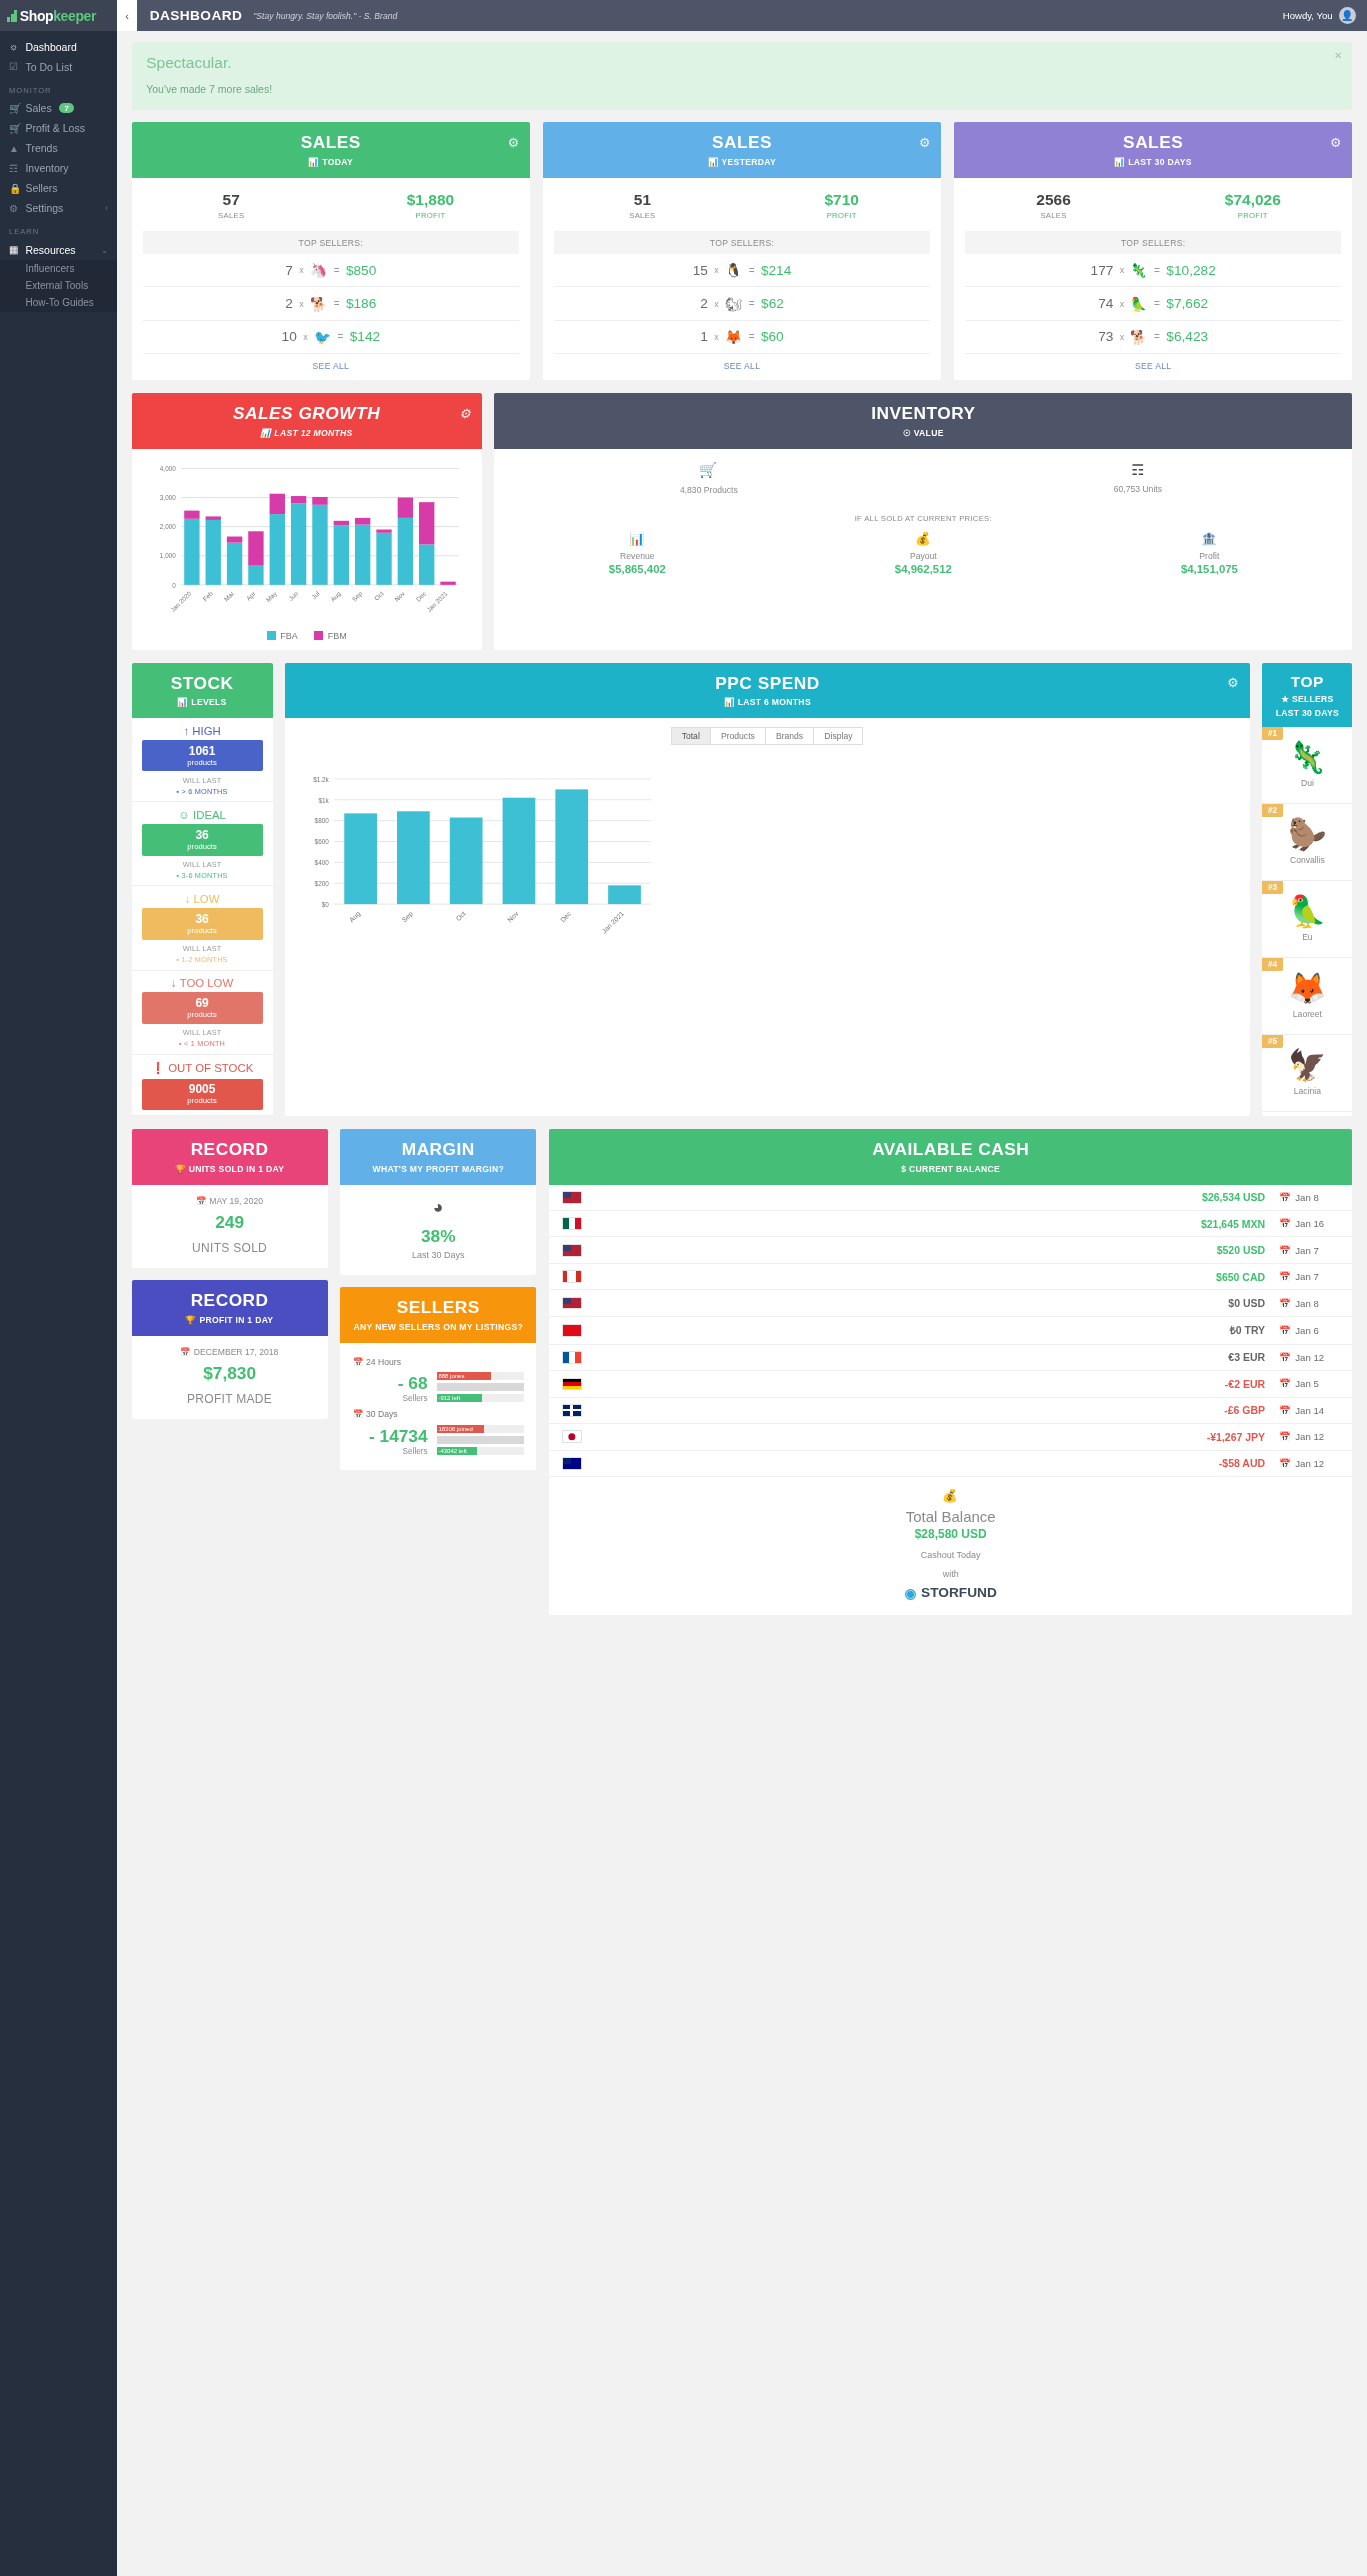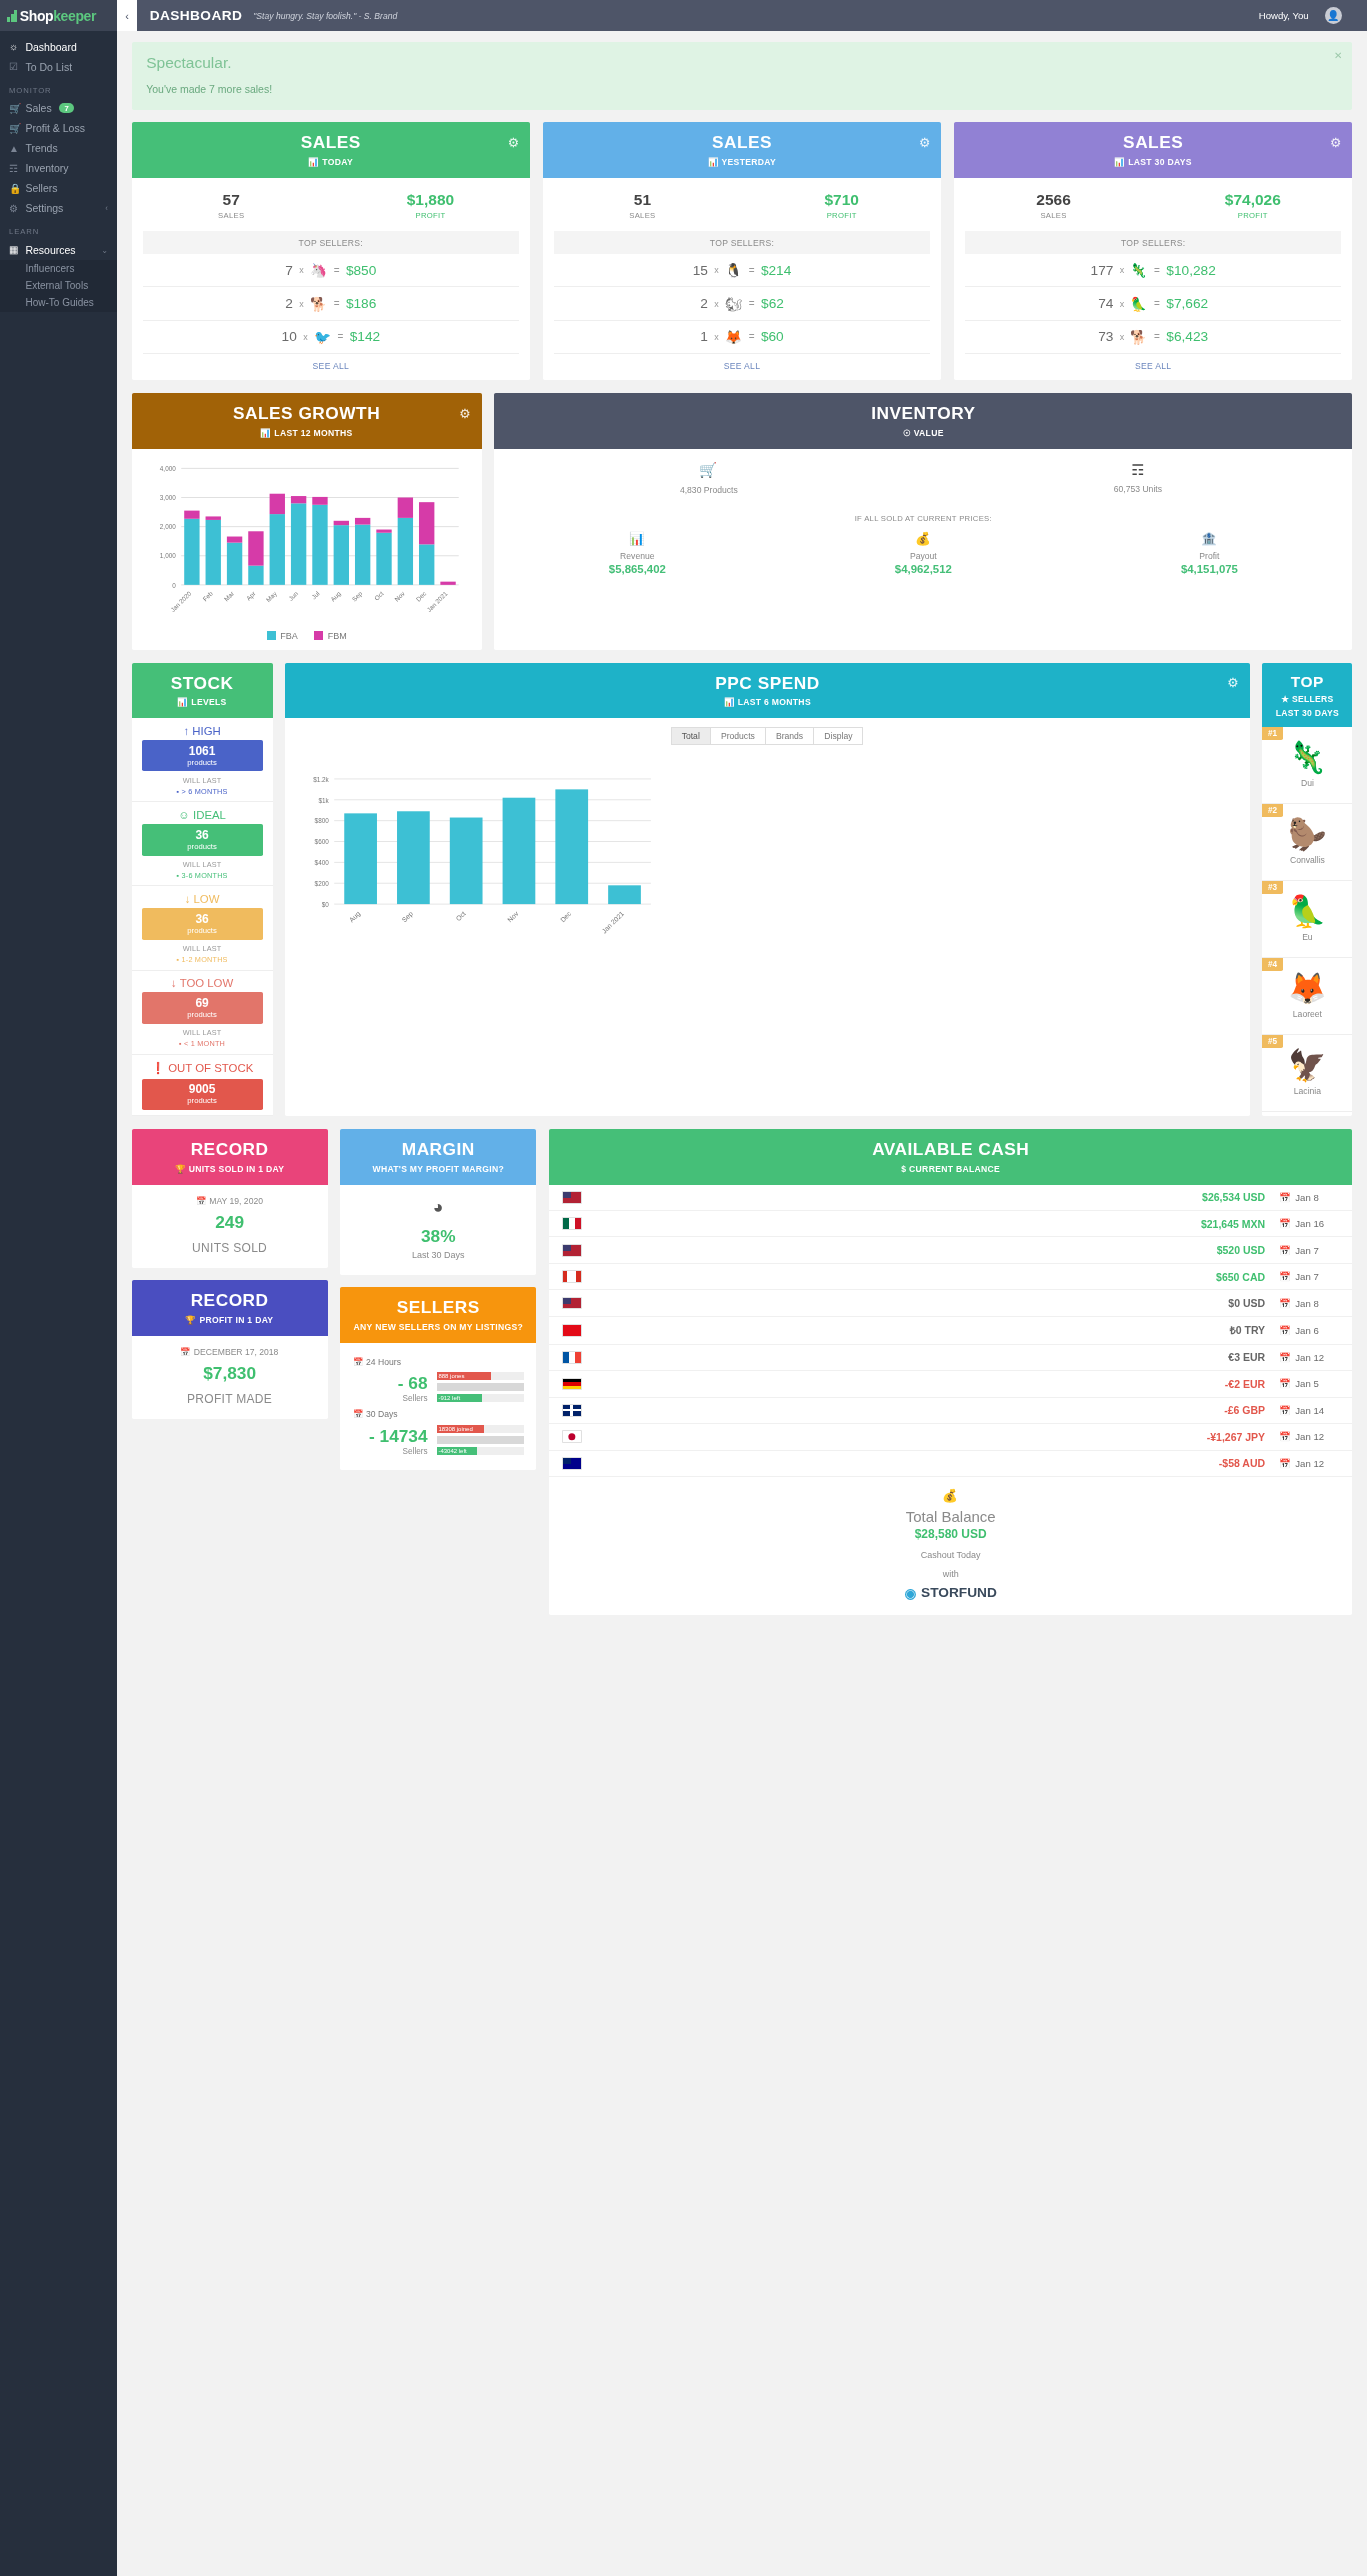--- a/index.html
+++ b/index.html
@@ -34,21 +34,21 @@
   .subnav { background:#212936; }
   .subnav .nav-item { padding-left:25.5px; font-size:10px; height:17.3px; color:#8a93a2;}
   .nav-gap { height:5.5px; }
 
   
   .main { flex:1; min-width:0; }
   .topbar { height:31px; background:#4e5568; display:flex; align-items:center; color:#fff; }
   .collapse-btn { width:20px; height:31px; background:#fff; color:#4e5568; display:flex; align-items:center; justify-content:center; font-size:11px;}
   .page-title { font-size:13.7px; font-weight:bold; letter-spacing:0.4px; margin-left:12.7px; }
   .quote { font-size:8.6px; font-style:italic; margin-left:11px; color:#cfd3dc; }
-  .howdy { margin-left:auto; margin-right:25px; font-size:9.6px; display:flex; align-items:center; gap:16px;text-align:center;}
+  .howdy { margin-left:auto; margin-right:11px; font-size:9.6px; display:flex; align-items:center; gap:6px;text-align:center;}
   .avatar { width:17.3px;height:17.3px;border-radius:50%;background:#c9ccd4; display:flex;align-items:center;justify-content:center;color:#6b7280;font-size:10px;}
 
   .content { padding:11px 14.6px 0 14.6px; }
 
   
   .alert { background:#dff3e4; border-radius:1.8px; padding:12px 14.6px 14.6px; position:relative; margin-bottom:12.7px;}
   .alert h3 { color:#7fc396; font-weight:normal; font-size:15.5px; margin-bottom:11px; }
   .alert p { color:#6aa97f; font-size:10.5px; }
   .alert .x { position:absolute; right:10px; top:8.2px; color:#9dc9ab; font-size:10px; }
 
@@ -361,21 +361,21 @@
       <span class="emo">🐕</span>
       <span class="eq">=</span>
       <span class="amt">$6,423</span>
             </div>
     <div class="seeall">SEE ALL</div>
   </div>
         </div>
 
       <div class="row">
         <div class="card growth">
-          <div class="chead" id="growthHead" style="background: #a16207;">
+          <div class="chead" id="growthHead" style="background: #ef4444; font-style: italic;">
             <h2>SALES GROWTH</h2>
             <div class="sub">📊 <span>LAST 12 MONTHS</span></div>
             <span class="gear">⚙</span>
           </div>
           <div class="chartbox">
             <svg id="growthSvg" width="323" height="164" viewBox="0 0 355 180" style="font-size:13px">
                 <line x1="42" y1="136" x2="347" y2="136" stroke="#ddd" stroke-width="1"></line>
                 <text x="36" y="139" text-anchor="end" font-size="7" fill="#777" font-family="Liberation Sans">0</text>
                 <line x1="42" y1="104" x2="347" y2="104" stroke="#ddd" stroke-width="1"></line>
                 <text x="36" y="107" text-anchor="end" font-size="7" fill="#777" font-family="Liberation Sans">1,000</text>

